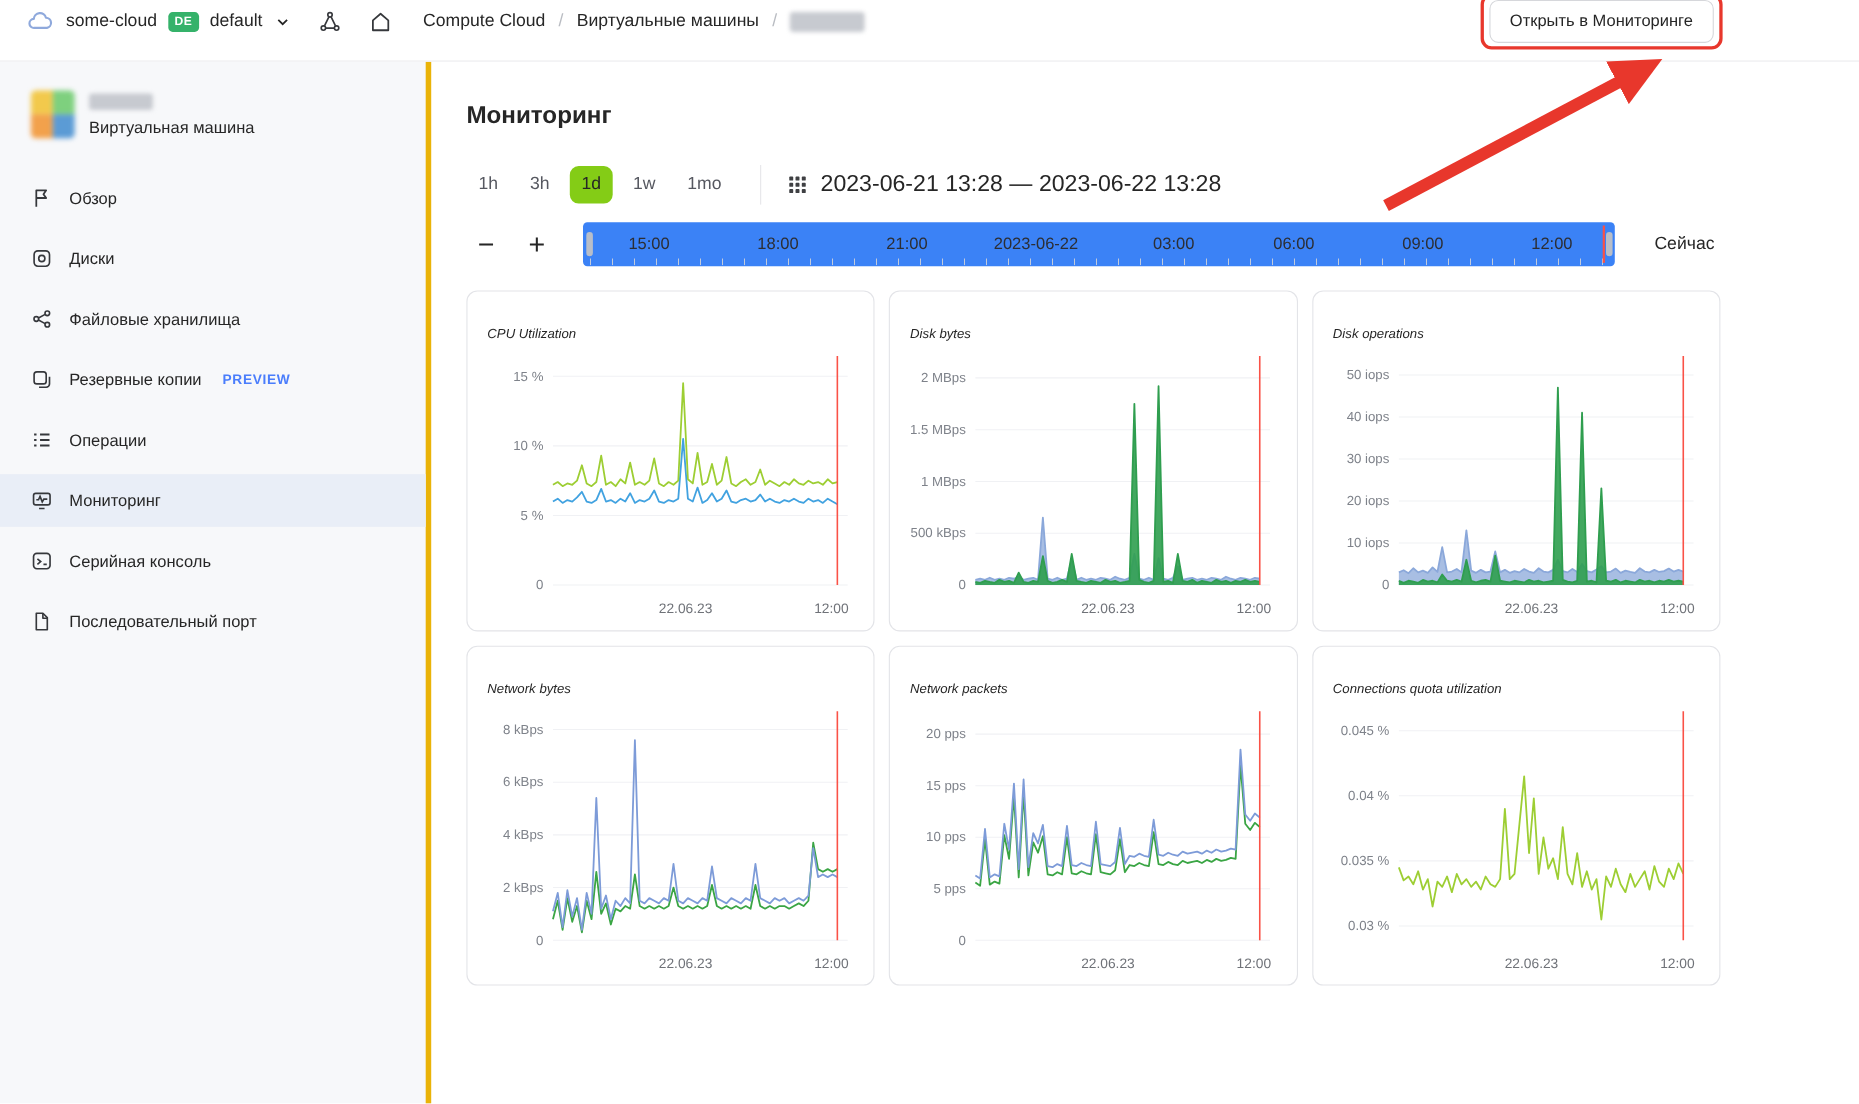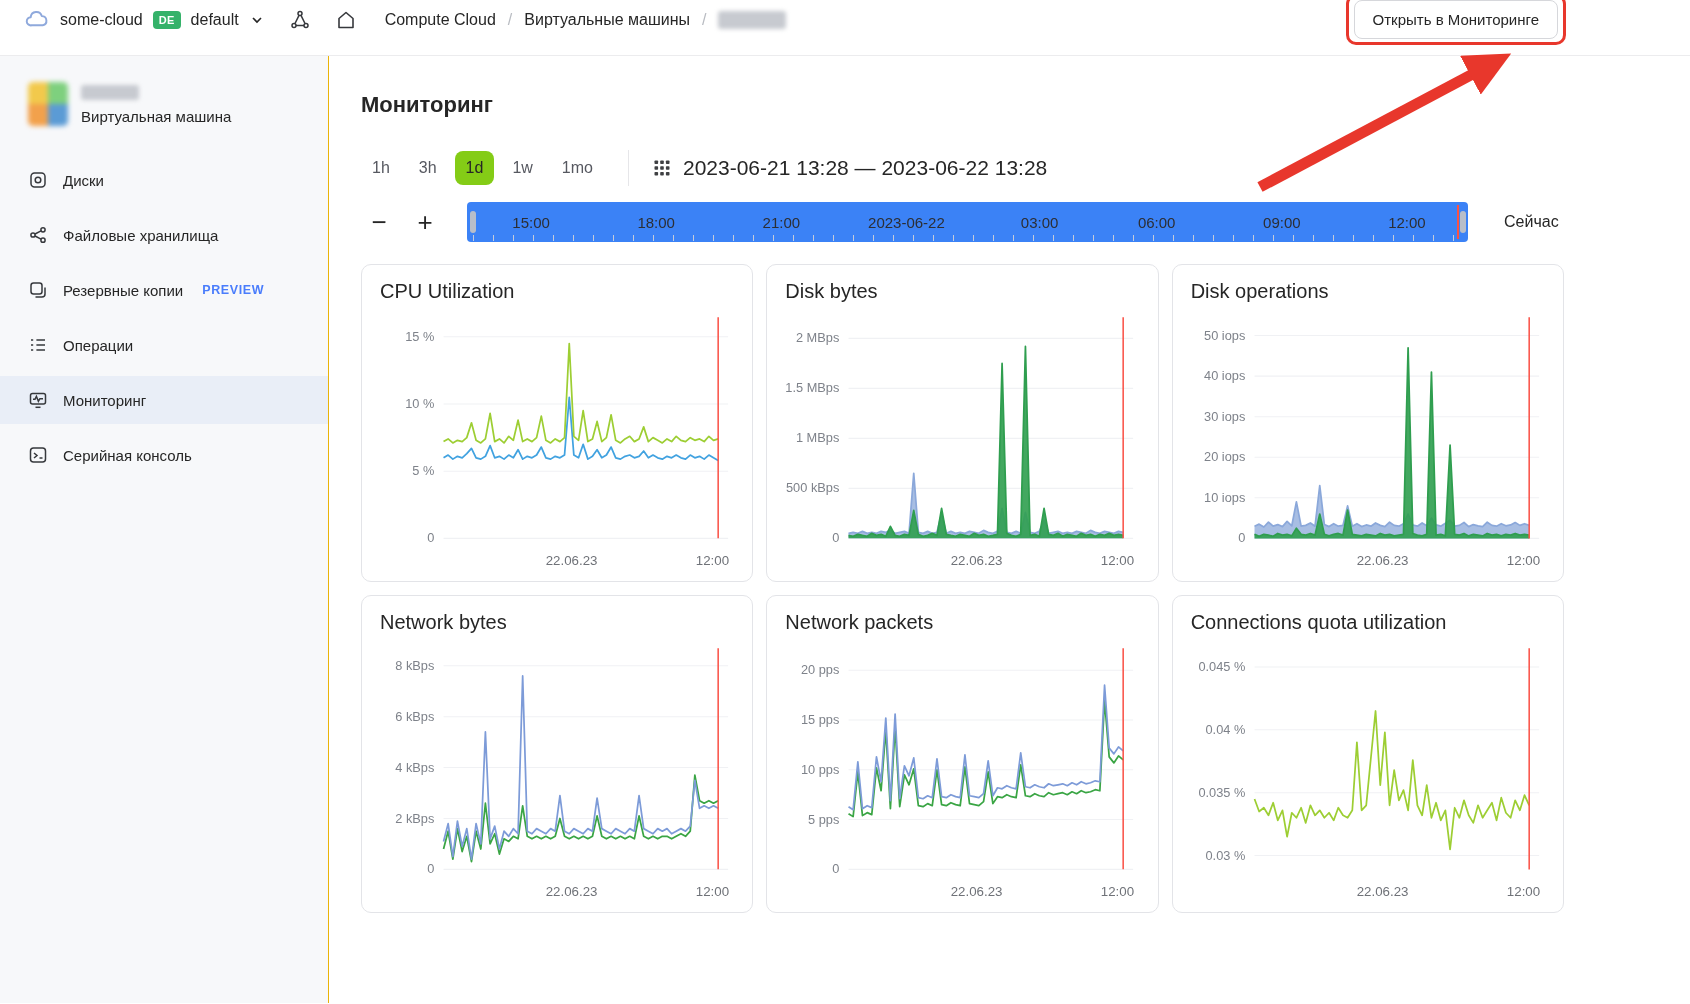--- a/index.html
+++ b/index.html
@@ -42,21 +42,21 @@
     position:absolute; inset:-6px -8px; border:3px solid #e8372c; border-radius:10px;
     pointer-events:none;
   }
 
   
   .annot-arrow { position:absolute; left:1232px; top:44px; width:300px; height:165px; z-index:30; pointer-events:none; }
 
   
   .body { display:flex; height:947px; }
   .sidebar {
-    width:329px; background:#f7f8fa; border-right:1px solid #eab308; flex-shrink:0;
+    width:392px; background:#f7f8fa; border-right:5px solid #eab308; flex-shrink:0;
     padding-top:26px;
   }
   .vm-head { display:flex; gap:13px; padding:0 28px; }
   .vm-avatar {
     width:40px; height:44px; border-radius:5px; overflow:hidden; filter:blur(2.5px);
     display:grid; grid-template-columns:1fr 1fr; grid-template-rows:1fr 1fr; flex-shrink:0;
   }
   .vm-avatar span:nth-child(1){background:#f2c94c;} .vm-avatar span:nth-child(2){background:#7ed07e;}
   .vm-avatar span:nth-child(3){background:#f2a14c;} .vm-avatar span:nth-child(4){background:#5b9bd5;}
   .vm-meta { padding-top:3px; }
@@ -103,21 +103,21 @@
   }
   .tl-tick { position:absolute; top:50%; transform:translate(-50%,-50%); font-size:15px; color:#2c2e34; white-space:nowrap; }
   .tl-handle { position:absolute; top:9px; width:6px; height:22px; background:#b8bec9; border-radius:3px; cursor:ew-resize; }
   .tl-handle.left { left:3px; } .tl-handle.right { right:2px; }
   .tl-nowline { position:absolute; top:3px; bottom:3px; right:9px; width:2px; background:#fa5247; }
   .tl-now-label { margin-left:36px; font-size:16px; min-width:60px; }
 
   
   .charts { display:grid; grid-template-columns:repeat(3,1fr); gap:13px; margin-top:22px; }
   .chart-card { border:1px solid #e3e4e8; border-radius:10px; background:#fff; padding:14px 16px 6px; }
-  .chart-title { font-size:20px; margin:1px 0 4px 2px; }
+  .chart-title { font-size:12px; margin:17px 0 4px 2px;font-style:italic; }
   .chart-svg { width:100%; height:auto; display:block; }
 </style>
 </head>
 <body>
 
 <div class="page">
 
   <header class="topbar">
     <div class="topbar-left">
       <span class="cloud-ic">
@@ -170,20 +170,28 @@
             <span></span>
           </span>
         <span class="vm-meta">
           <span class="vm-blur"></span>
           <span class="vm-sub">Виртуальная машина</span>
         </span>
       </div>
       <nav class="side-nav" id="side-nav">
           <div class="nav-item">
             <span class="nav-ic">
+              <svg viewBox="0 0 20 20" fill="none" stroke="currentColor" stroke-width="1.6" stroke-linejoin="round">
+                <path d="M5 18V3h9l-2.5 3.5L14 10H5"></path>
+              </svg>
+            </span>
+            <span>Обзор</span>
+          </div>
+          <div class="nav-item">
+            <span class="nav-ic">
               <svg viewBox="0 0 20 20" fill="none" stroke="currentColor" stroke-width="1.5">
                 <rect x="3" y="3" width="14" height="14" rx="3.5"></rect>
                 <circle cx="10" cy="10" r="2.8"></circle>
               </svg>
             </span>
             <span>Диски</span>
           </div>
           <div class="nav-item">
             <span class="nav-ic">
               <svg viewBox="0 0 20 20" fill="none" stroke="currentColor" stroke-width="1.5">
@@ -224,20 +232,29 @@
             <span>Мониторинг</span>
           </div>
           <div class="nav-item">
             <span class="nav-ic">
               <svg viewBox="0 0 20 20" fill="none" stroke="currentColor" stroke-width="1.5">
                 <rect x="2.5" y="3" width="15" height="14" rx="3"></rect>
                 <path d="M6 8l3 2.5L6 13M11.5 13h3"></path>
               </svg>
             </span>
             <span>Серийная консоль</span>
+          </div>
+          <div class="nav-item">
+            <span class="nav-ic">
+              <svg viewBox="0 0 20 20" fill="none" stroke="currentColor" stroke-width="1.5" stroke-linejoin="round">
+                <path d="M5 2.5h6l4 4v11H5z"></path>
+                <path d="M11 2.5V7h4"></path>
+              </svg>
+            </span>
+            <span>Последовательный порт</span>
           </div>
         </nav>
     </aside>
 
     <main class="main">
       <h1 class="page-title">Мониторинг</h1>
 
       <div class="controls">
         <div class="range-tabs" id="range-tabs">
             <button class="range-tab">1h</button>

